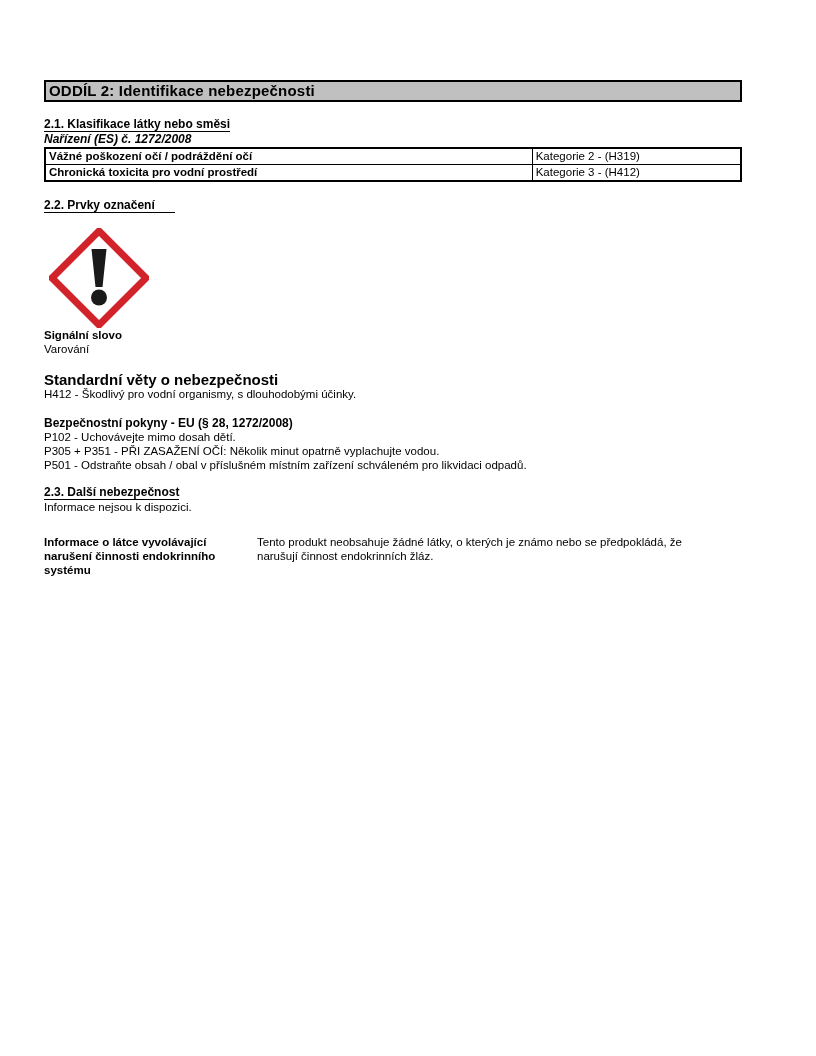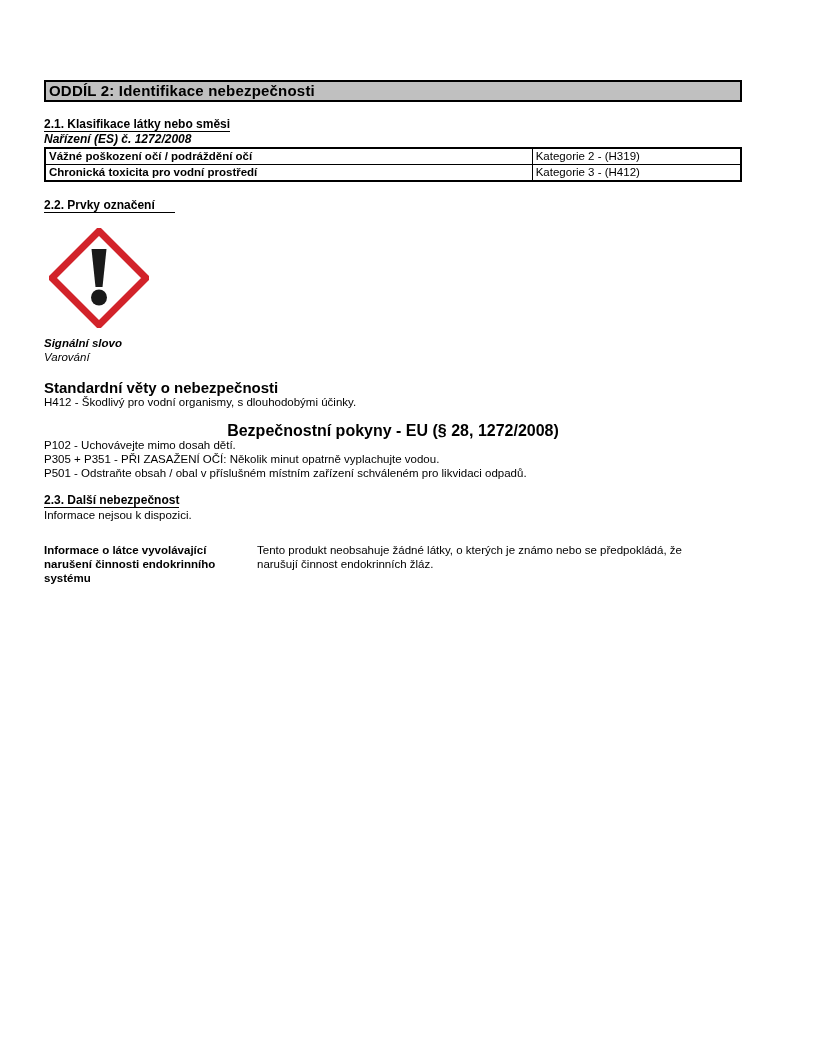--- a/index.html
+++ b/index.html
@@ -102,34 +102,34 @@
     </div>
 
     <div class="pictogram-wrap">
       <svg width="100" height="100" viewBox="0 0 100 100" aria-hidden="true">
         <polygon points="50,3 97,50 50,97 3,50" fill="#ffffff" stroke="#d2232a" stroke-width="7" stroke-linejoin="miter"></polygon>
         <path d="M 42.5 21 L 57.5 21 L 53.5 59 L 46.5 59 Z" fill="#1a1a1a"></path>
         <circle cx="50" cy="69.5" r="8" fill="#1a1a1a"></circle>
       </svg>
     </div>
 
-    <div class="body-txt" style="margin-top:8px;font-style:italic;">
+    <div class="body-txt" style="margin-top:0;">
       <div class="bold">Signální slovo</div>
       <div>Varování</div>
     </div>
 
     <div class="body-txt" style="margin-top:17px;">
       <div class="bold" style="font-size:15px;">Standardní věty o nebezpečnosti</div>
       <ul class="plain">
         <li>H412 - Škodlivý pro vodní organismy, s dlouhodobými účinky.</li>
       </ul>
     </div>
 
     <div class="body-txt" style="margin-top:15px;">
-      <div class="bold" style="font-size:16px;text-align:center;">Bezpečnostní pokyny - EU (§ 28, 1272/2008)</div>
+      <div class="bold" style="font-size:12px;">Bezpečnostní pokyny - EU (§ 28, 1272/2008)</div>
       <ul class="plain">
         <li>P102 - Uchovávejte mimo dosah dětí.</li>
         <li>P305 + P351 - PŘI ZASAŽENÍ OČÍ: Několik minut opatrně vyplachujte vodou.</li>
         <li>P501 - Odstraňte obsah / obal v příslušném místním zařízení schváleném pro likvidaci odpadů.</li>
       </ul>
     </div>
 
     <div class="h-sub" style="margin-top:13px;">
       <span class="u">2.3. Další nebezpečnost</span>
     </div>

